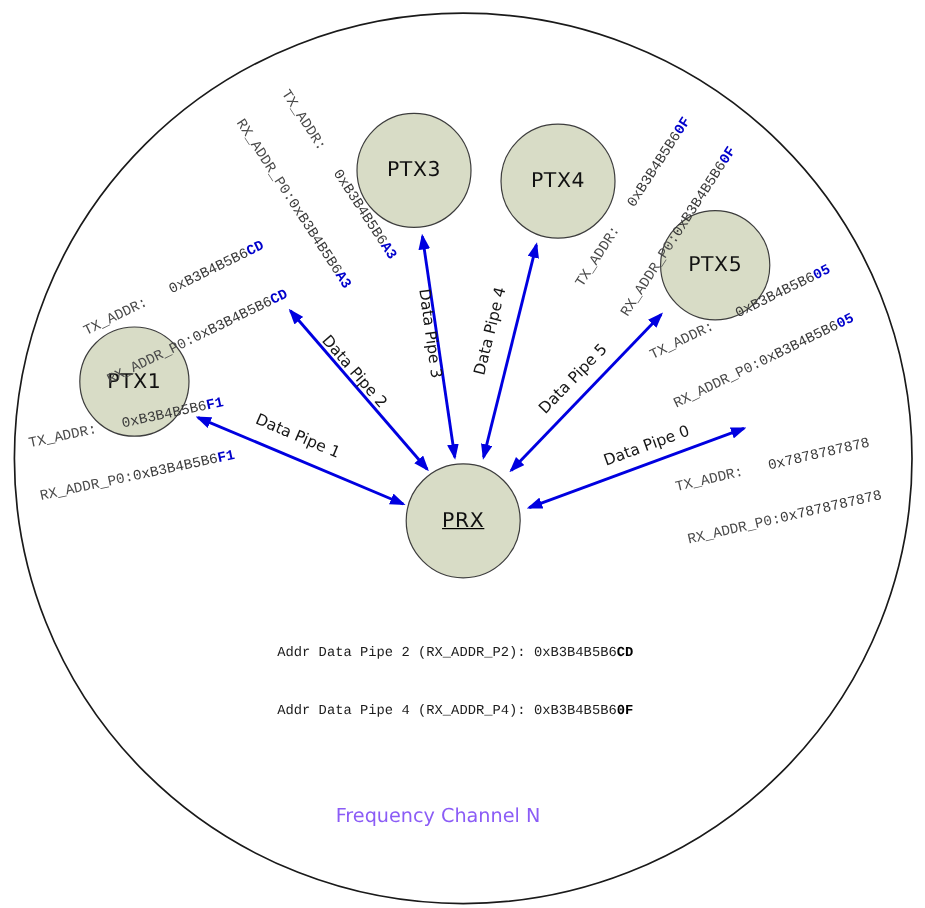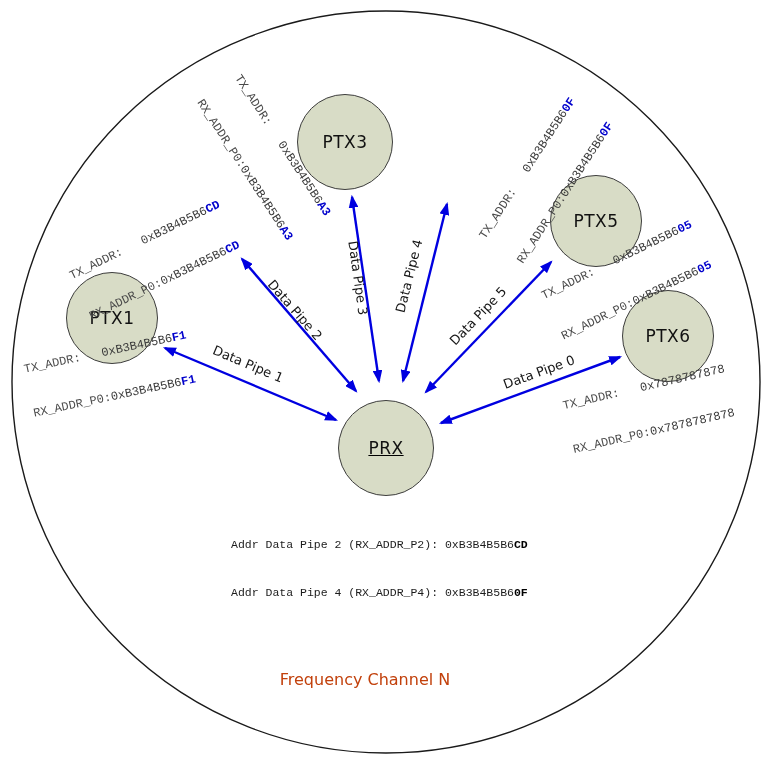--- a/index.html
+++ b/index.html
@@ -69,21 +69,21 @@
   }
   .pipe-table .sfx { font-weight: bold; color: #000000; }
 
   .title {
     position: absolute;
     left: 0;
     top: 670px;
     width: 730px;
     text-align: center;
     font-size: 16px;
-    color: #c2410c;
+    color: #8b5cf6;
   }
 </style>
 </head>
 <body>
 
 <div class="canvas">
 
   <svg class="layer" width="771" height="757" viewBox="0 0 771 757">
     <defs>
       <marker id="ah" viewBox="0 0 12 9" markerWidth="13" markerHeight="10" refX="10" refY="4.5" orient="auto-start-reverse" markerUnits="userSpaceOnUse">
@@ -100,28 +100,28 @@
     <line class="arrow-line" x1="551" y1="262" x2="426" y2="392" marker-start="url(#ah)" marker-end="url(#ah)"></line>
     <line class="arrow-line" x1="620" y1="357" x2="441" y2="423" marker-start="url(#ah)" marker-end="url(#ah)"></line>
   </svg>
 
   <div class="node" style="left:112px; top:318px; width:92px; height:92px;">
     <span class="node-label">PTX1</span>
   </div>
   <div class="node" style="left:345px; top:142px; width:96px; height:96px;">
     <span class="node-label">PTX3</span>
   </div>
+  <div class="node" style="left:465px; top:151px; width:96px; height:96px;">
+    <span class="node-label">PTX4</span>
+  </div>
   <div class="node" style="left:596px; top:221px; width:92px; height:92px;">
     <span class="node-label">PTX5</span>
   </div>
-  <div class="node" style="left:668px; top:336px; width:92px; height:92px;">
-    <span class="node-label">PTX6</span>
-  </div>
 
-  <div class="node" style="left:386px; top:448px; width:96px; height:96px;text-decoration:underline;">
+  <div class="node" style="left:386px; top:434px; width:96px; height:96px;text-decoration:underline;">
     <span class="node-label">PRX</span>
   </div>
 
   <div class="pipe-label" style="left:248px; top:364px; --rot:23deg;">Data Pipe 1</div>
   <div class="pipe-label" style="left:295px; top:310px; --rot:49deg;">Data Pipe 2</div>
   <div class="pipe-label" style="left:358px; top:278px; --rot:82deg;">Data Pipe 3</div>
   <div class="pipe-label" style="left:409px; top:276px; --rot:-76deg;">Data Pipe 4</div>
   <div class="pipe-label" style="left:478px; top:316px; --rot:-46deg;">Data Pipe 5</div>
   <div class="pipe-label" style="left:539px; top:372px; --rot:-20deg;">Data Pipe 0</div>
 

